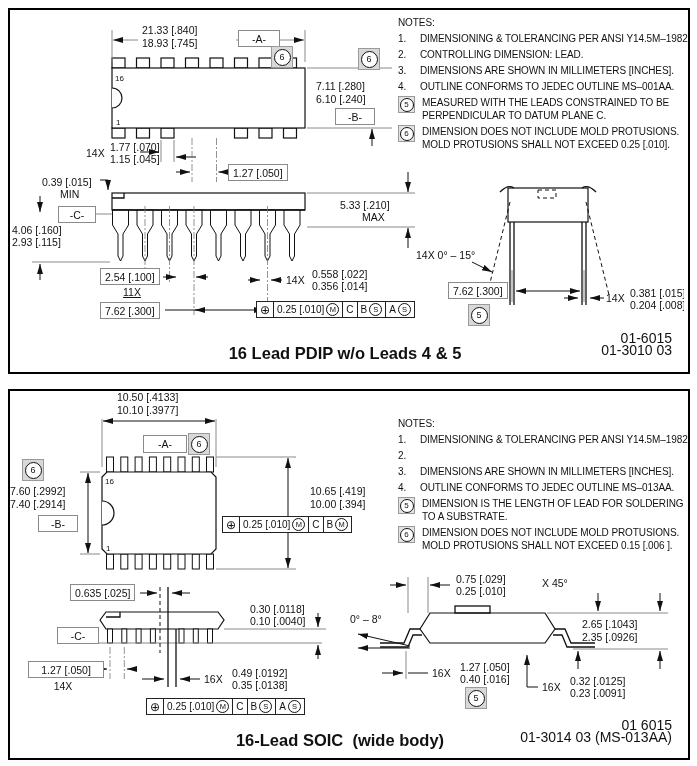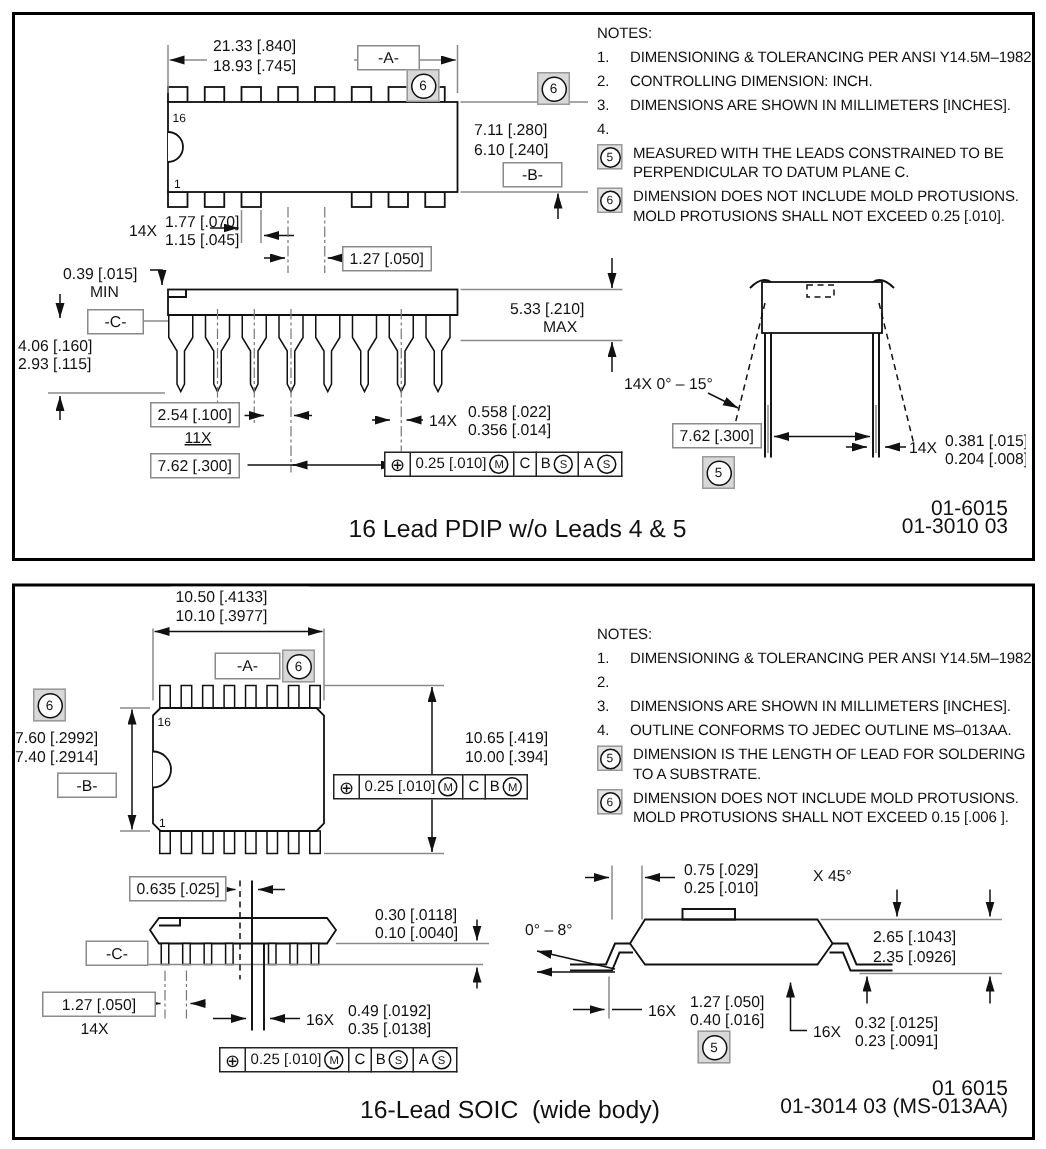--- a/index.html
+++ b/index.html
@@ -32,21 +32,21 @@
   .mc{display:inline-flex;width:11px;height:11px;border:1px solid #111;border-radius:50%;
       align-items:center;justify-content:center;font-size:7.5px;line-height:1;}
   .notes{position:absolute;width:294px;font-size:10px;line-height:13px;letter-spacing:-0.1px;}
   .notes .hd{margin-bottom:3px;}
   .nrow{display:flex;margin-bottom:3px;}
   .nrow .n-num{width:16px;min-width:16px;text-align:left;margin-right:6px;}
   .nrow .flag-sm{min-width:15px;width:15px;height:15px;border:1px solid #9a9a9a;background:#e3e3e3;
       display:flex;align-items:center;justify-content:center;margin-right:7px;}
   .nrow .flag-sm .c{width:12px;height:12px;border:1px solid #111;border-radius:50%;background:#fff;
       display:flex;align-items:center;justify-content:center;font-size:8px;}
-  .title{position:absolute;font-weight:normal;font-size:16.5px;text-align:center;white-space:pre;}
+  .title{position:absolute;font-weight:bold;font-size:16.5px;text-align:center;white-space:pre;}
   .docs{position:absolute;font-size:14px;text-align:right;line-height:12px;right:16px;}
 </style>
 </head>
 <body>
 
 <div class="panel" id="panel1">
 
   <svg class="drw" width="674" height="358" viewBox="0 0 674 358">
     <defs>
       <marker id="a1" markerWidth="11" markerHeight="8" refX="10" refY="3" orient="auto-start-reverse" markerUnits="userSpaceOnUse">
@@ -225,28 +225,29 @@
   </div>
 
   <div class="notes" style="left:388px;top:6px;">
     <div class="hd">NOTES:</div>
     <div class="nrow">
         <span class="n-num">1.</span>
         <span>DIMENSIONING &amp; TOLERANCING PER ANSI Y14.5M–1982.</span>
       </div>
     <div class="nrow">
         <span class="n-num">2.</span>
-        <span>CONTROLLING DIMENSION:  INCH.</span>
+        <span>CONTROLLING DIMENSION:  LEAD.</span>
       </div>
     <div class="nrow">
         <span class="n-num">3.</span>
         <span>DIMENSIONS ARE SHOWN IN MILLIMETERS [INCHES].</span>
       </div>
     <div class="nrow">
         <span class="n-num">4.</span>
+        <span>OUTLINE CONFORMS TO JEDEC OUTLINE MS–001AA.</span>
       </div>
     <div class="nrow">
         <span class="flag-sm">
           <span class="c">5</span>
         </span>
         <span>MEASURED WITH THE LEADS CONSTRAINED TO BE PERPENDICULAR TO DATUM PLANE C.</span>
       </div>
     <div class="nrow">
         <span class="flag-sm">
           <span class="c">6</span>
@@ -403,21 +404,21 @@
   </svg>
 
   <div class="dbox" style="left:133px;top:44px;width:34px;height:16px;">-A-</div>
   <div class="flag" style="left:178px;top:42px;">
       <span class="c">6</span>
     </div>
   <div class="flag" style="left:12px;top:68px;">
       <span class="c">6</span>
     </div>
   <div class="dbox" style="left:28px;top:124px;width:30px;">-B-</div>
-  <div class="dbox" style="left:76px;top:193px;">0.635 [.025]</div>
+  <div class="dbox" style="left:60px;top:193px;">0.635 [.025]</div>
   <div class="dbox" style="left:47px;top:236px;width:32px;">-C-</div>
   <div class="dbox" style="left:18px;top:270px;width:66px;">1.27 [.050]</div>
   <div style="position:absolute;left:18px;top:289px;width:70px;text-align:center;font-size:10.5px;">14X</div>
   <div class="flag" style="left:455px;top:296px;">
       <span class="c">5</span>
     </div>
 
   <div class="fcf" style="left:212px;top:125px;">
     <span class="cell">⊕</span>
     <span class="cell">

